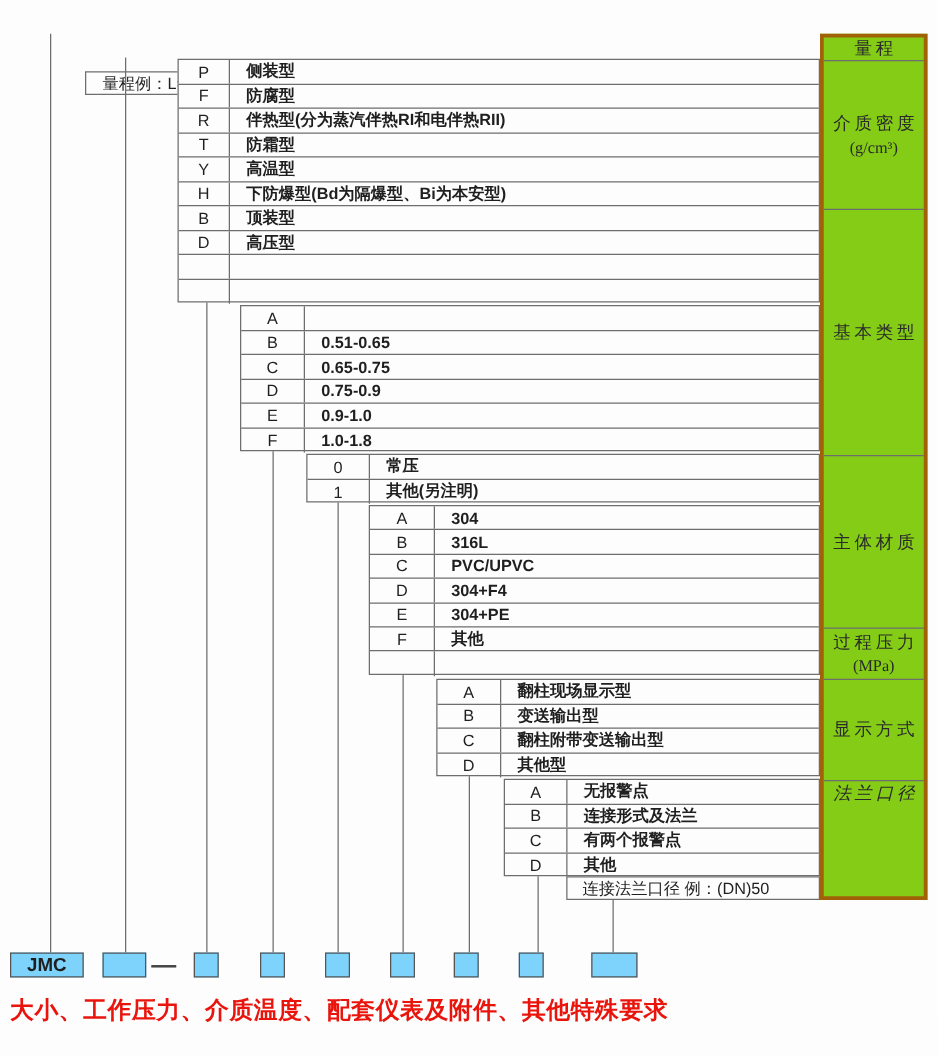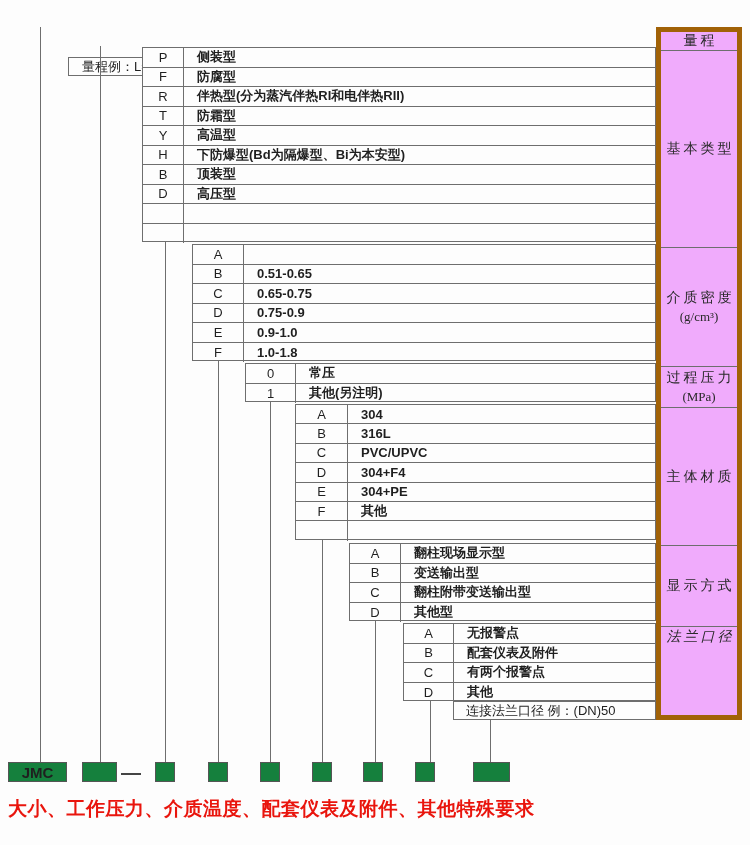--- a/index.html
+++ b/index.html
@@ -10,30 +10,30 @@
   .cellbox{position:absolute;box-sizing:border-box;border:1px solid #6e6e6e;background:#fdfdfd;}
   .fac-box{display:flex;align-items:center;font-size:13px;}
   .fac-box .txt{padding-left:54px;}
   .range-box{display:flex;align-items:center;font-size:13px;}
   .range-box .txt{padding-left:13px;}
   .block{position:absolute;box-sizing:border-box;border:1px solid #6e6e6e;background:#fdfdfd;}
   .brow{display:flex;box-sizing:border-box;border-bottom:1px solid #6e6e6e;font-size:13px;}
   .brow:last-child{border-bottom:none;}
   .bcode{box-sizing:border-box;border-right:1px solid #6e6e6e;display:flex;align-items:center;justify-content:center;}
   .bdesc{flex:1;display:flex;align-items:center;padding-left:13px;overflow:hidden;white-space:nowrap;font-weight:bold;}
-  .panel{position:absolute;box-sizing:border-box;border:5px solid #a16207;background:#f0abfc;
+  .panel{position:absolute;box-sizing:border-box;border:3px solid #a16207;background:#84cc16;
     font-family:"Liberation Serif","DejaVu Serif",serif;}
   .psec{box-sizing:border-box;border-bottom:1px solid #6e6e6e;display:flex;flex-direction:column;
     align-items:center;justify-content:center;font-size:14px;letter-spacing:3px;text-indent:3px;color:#2a2a2a;}
   .psec:last-child{border-bottom:none;font-style:italic;}
   .psec .sub{font-size:13px;letter-spacing:0;text-indent:0;margin-top:2px;}
   .vline{position:absolute;width:1px;background:#6e6e6e;}
   .flange-row{display:flex;align-items:center;font-size:13px;}
   .flange-row .txt{padding-left:12px;}
-  .mbox{position:absolute;box-sizing:border-box;border:1px solid #555;background:#15803d;
+  .mbox{position:absolute;box-sizing:border-box;border:1px solid #555;background:#7dd3fc;
     display:flex;align-items:flex-end;justify-content:center;font-weight:bold;font-size:15px;}
   .dash{position:absolute;display:flex;align-items:center;justify-content:center;
     font-size:20px;color:#444;font-weight:bold;}
   .note{position:absolute;left:8px;top:795px;width:740px;font-weight:bold;font-size:19px;
     line-height:27px;letter-spacing:0.5px;}
 </style>
 </head>
 <body>
 
 <div class="stage">
@@ -169,54 +169,54 @@
           <div class="bdesc">其他型</div>
         </div>
       </div>
       <div class="block" style="left: 403px; top: 623px; width: 253px; height: 78px;">
         <div class="brow" style="height: 19.5px;">
           <div class="bcode" style="width: 50px;">A</div>
           <div class="bdesc">无报警点</div>
         </div>
         <div class="brow" style="height: 19.5px;">
           <div class="bcode" style="width: 50px;">B</div>
-          <div class="bdesc">配套仪表及附件</div>
+          <div class="bdesc">连接形式及法兰</div>
         </div>
         <div class="brow" style="height: 19.5px;">
           <div class="bcode" style="width: 50px;">C</div>
           <div class="bdesc">有两个报警点</div>
         </div>
         <div class="brow" style="height: 19.5px;">
           <div class="bcode" style="width: 50px;">D</div>
           <div class="bdesc">其他</div>
         </div>
       </div>
     </div>
 
   <div class="cellbox flange-row" style="left:453px;top:701px;width:203px;height:19px;">
     <span class="txt">连接法兰口径 例：(DN)50</span>
   </div>
 
   <div class="panel" id="panel-host" style="left:656px;top:27px;width:86px;height:693px;">
       <div class="psec" style="height: 19px;">
         <div>量程</div>
       </div>
-      <div class="psec" style="height: 197px;">
-        <div>基本类型</div>
-      </div>
       <div class="psec" style="height: 119px;">
         <div>介质密度</div>
         <div class="sub">(g/cm³)</div>
       </div>
+      <div class="psec" style="height: 197px;">
+        <div>基本类型</div>
+      </div>
+      <div class="psec" style="height: 138px;">
+        <div>主体材质</div>
+      </div>
       <div class="psec" style="height: 41px;">
         <div>过程压力</div>
         <div class="sub">(MPa)</div>
-      </div>
-      <div class="psec" style="height: 138px;">
-        <div>主体材质</div>
       </div>
       <div class="psec" style="height: 81px;">
         <div>显示方式</div>
       </div>
       <div class="psec" style="height: 19px;">
         <div>法兰口径</div>
       </div>
     </div>
 
   <div id="lines-host">

